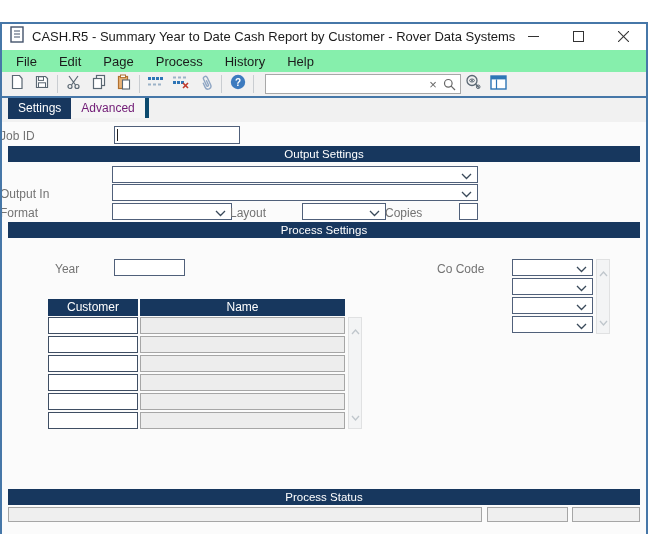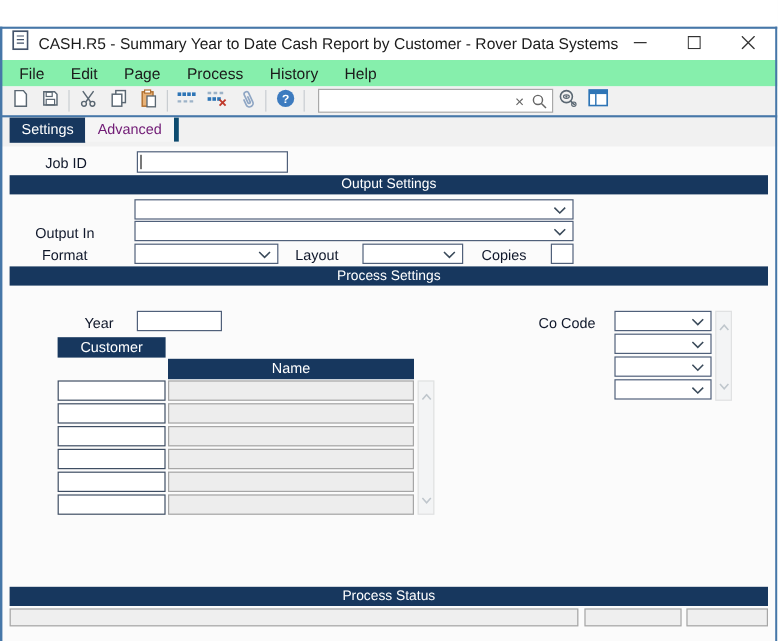--- a/index.html
+++ b/index.html
@@ -27,40 +27,40 @@
   .clear-x { color:#666; font-size:13px; line-height:1; }
   .toolbar-blue-line { position:absolute; left:0; top:74px; width:648px; height:2px; background:#4677A8; }
 
   
   .tabrow { position:absolute; left:0; top:76px; width:648px; height:24px; background:#F1F1F1; display:flex; align-items:flex-start; padding-left:8px; }
   .tab { height:21px; line-height:21px; padding:0 10px; font-size:12px; }
   .tab.active { background:#17375E; color:#fff; }
   .tab.inactive { background:#F5F5F5; color:#701a75; border-right:4px solid #0c4a6e; height:20px; line-height:20px; }
 
   
-  .lbl { position:absolute; font-size:12px; color:#0f172a; text-align:center; line-height:15px; white-space:nowrap; }
+  .lbl { position:absolute; font-size:12px; color:#737373; text-align:left; line-height:15px; white-space:nowrap; }
   .tinput { position:absolute; background:#fff; border:1px solid #50607A; height:18px; font:12px "Liberation Sans", sans-serif; padding:0 3px; outline:none; }
   .combo { position:absolute; height:17px; background:#fff; border:1px solid #50607A; display:flex; align-items:center; justify-content:space-between; padding:0 5px 0 3px; }
   .combo .cval { font-size:12px; color:#1b1b1b; }
   .sechdr { position:absolute; left:8px; width:632px; height:16px; background:#17375E; color:#FFFFFF; font-size:11.5px; text-align:center; line-height:16px; }
 
   .caret { position:absolute; left:117px; top:107px; width:1px; height:12px; background:#222; }
 
   .runbtn { position:absolute; left:512px; top:157px; width:97px; height:27px; background:#F1F1F1; border:1px solid #949494; display:flex; align-items:center; justify-content:center; gap:7px; font-size:12px; color:#1b1b1b; }
 
   
   .cclist { position:absolute; left:512px; top:237px; width:81px; }
   .cclist .combo { position:relative; width:81px; margin-bottom:2px; }
   .scrollbar { position:absolute; width:14px; background:#F3F4F5; border:1px solid #E0E1E2; display:flex; flex-direction:column; justify-content:space-between; align-items:center; padding:3px 0; }
   .sb-cocode { left:596px; top:237px; height:75px; }
   .sb-table  { left:348px; top:295px; height:112px; }
 
   
   .thead { position:absolute; height:17px; background:#17375E; color:#fff; font-size:12px; text-align:center; line-height:17px; }
-  .th-customer { left:48px; top:259px; width:90px; }
+  .th-customer { left:48px; top:277px; width:90px; }
   .th-name { left:140px; top:277px; width:205px; }
   .tbody { position:absolute; left:48px; top:295px; width:297px; }
   .trow { position:relative; height:19px; width:297px; }
   .cell-customer { position:absolute; left:0; top:0; width:90px; height:17px; border:1px solid #3F4E63; background:#fff; font:12px "Liberation Sans", sans-serif; padding:0 2px; outline:none; }
   .cell-name { position:absolute; left:92px; top:0; width:205px; height:17px; border:1px solid #A6A6A6; background:#EDEDED; font-size:12px; line-height:15px; padding:0 3px; color:#555; }
 
   
   .statusfield { position:absolute; top:485px; height:15px; background:#EFEFEF; border:1px solid #A6A6A6; font-size:11px; line-height:13px; padding:0 3px; color:#555; }
   .sf-0 { left:8px; width:474px; }
   .sf-1 { left:487px; width:81px; }

